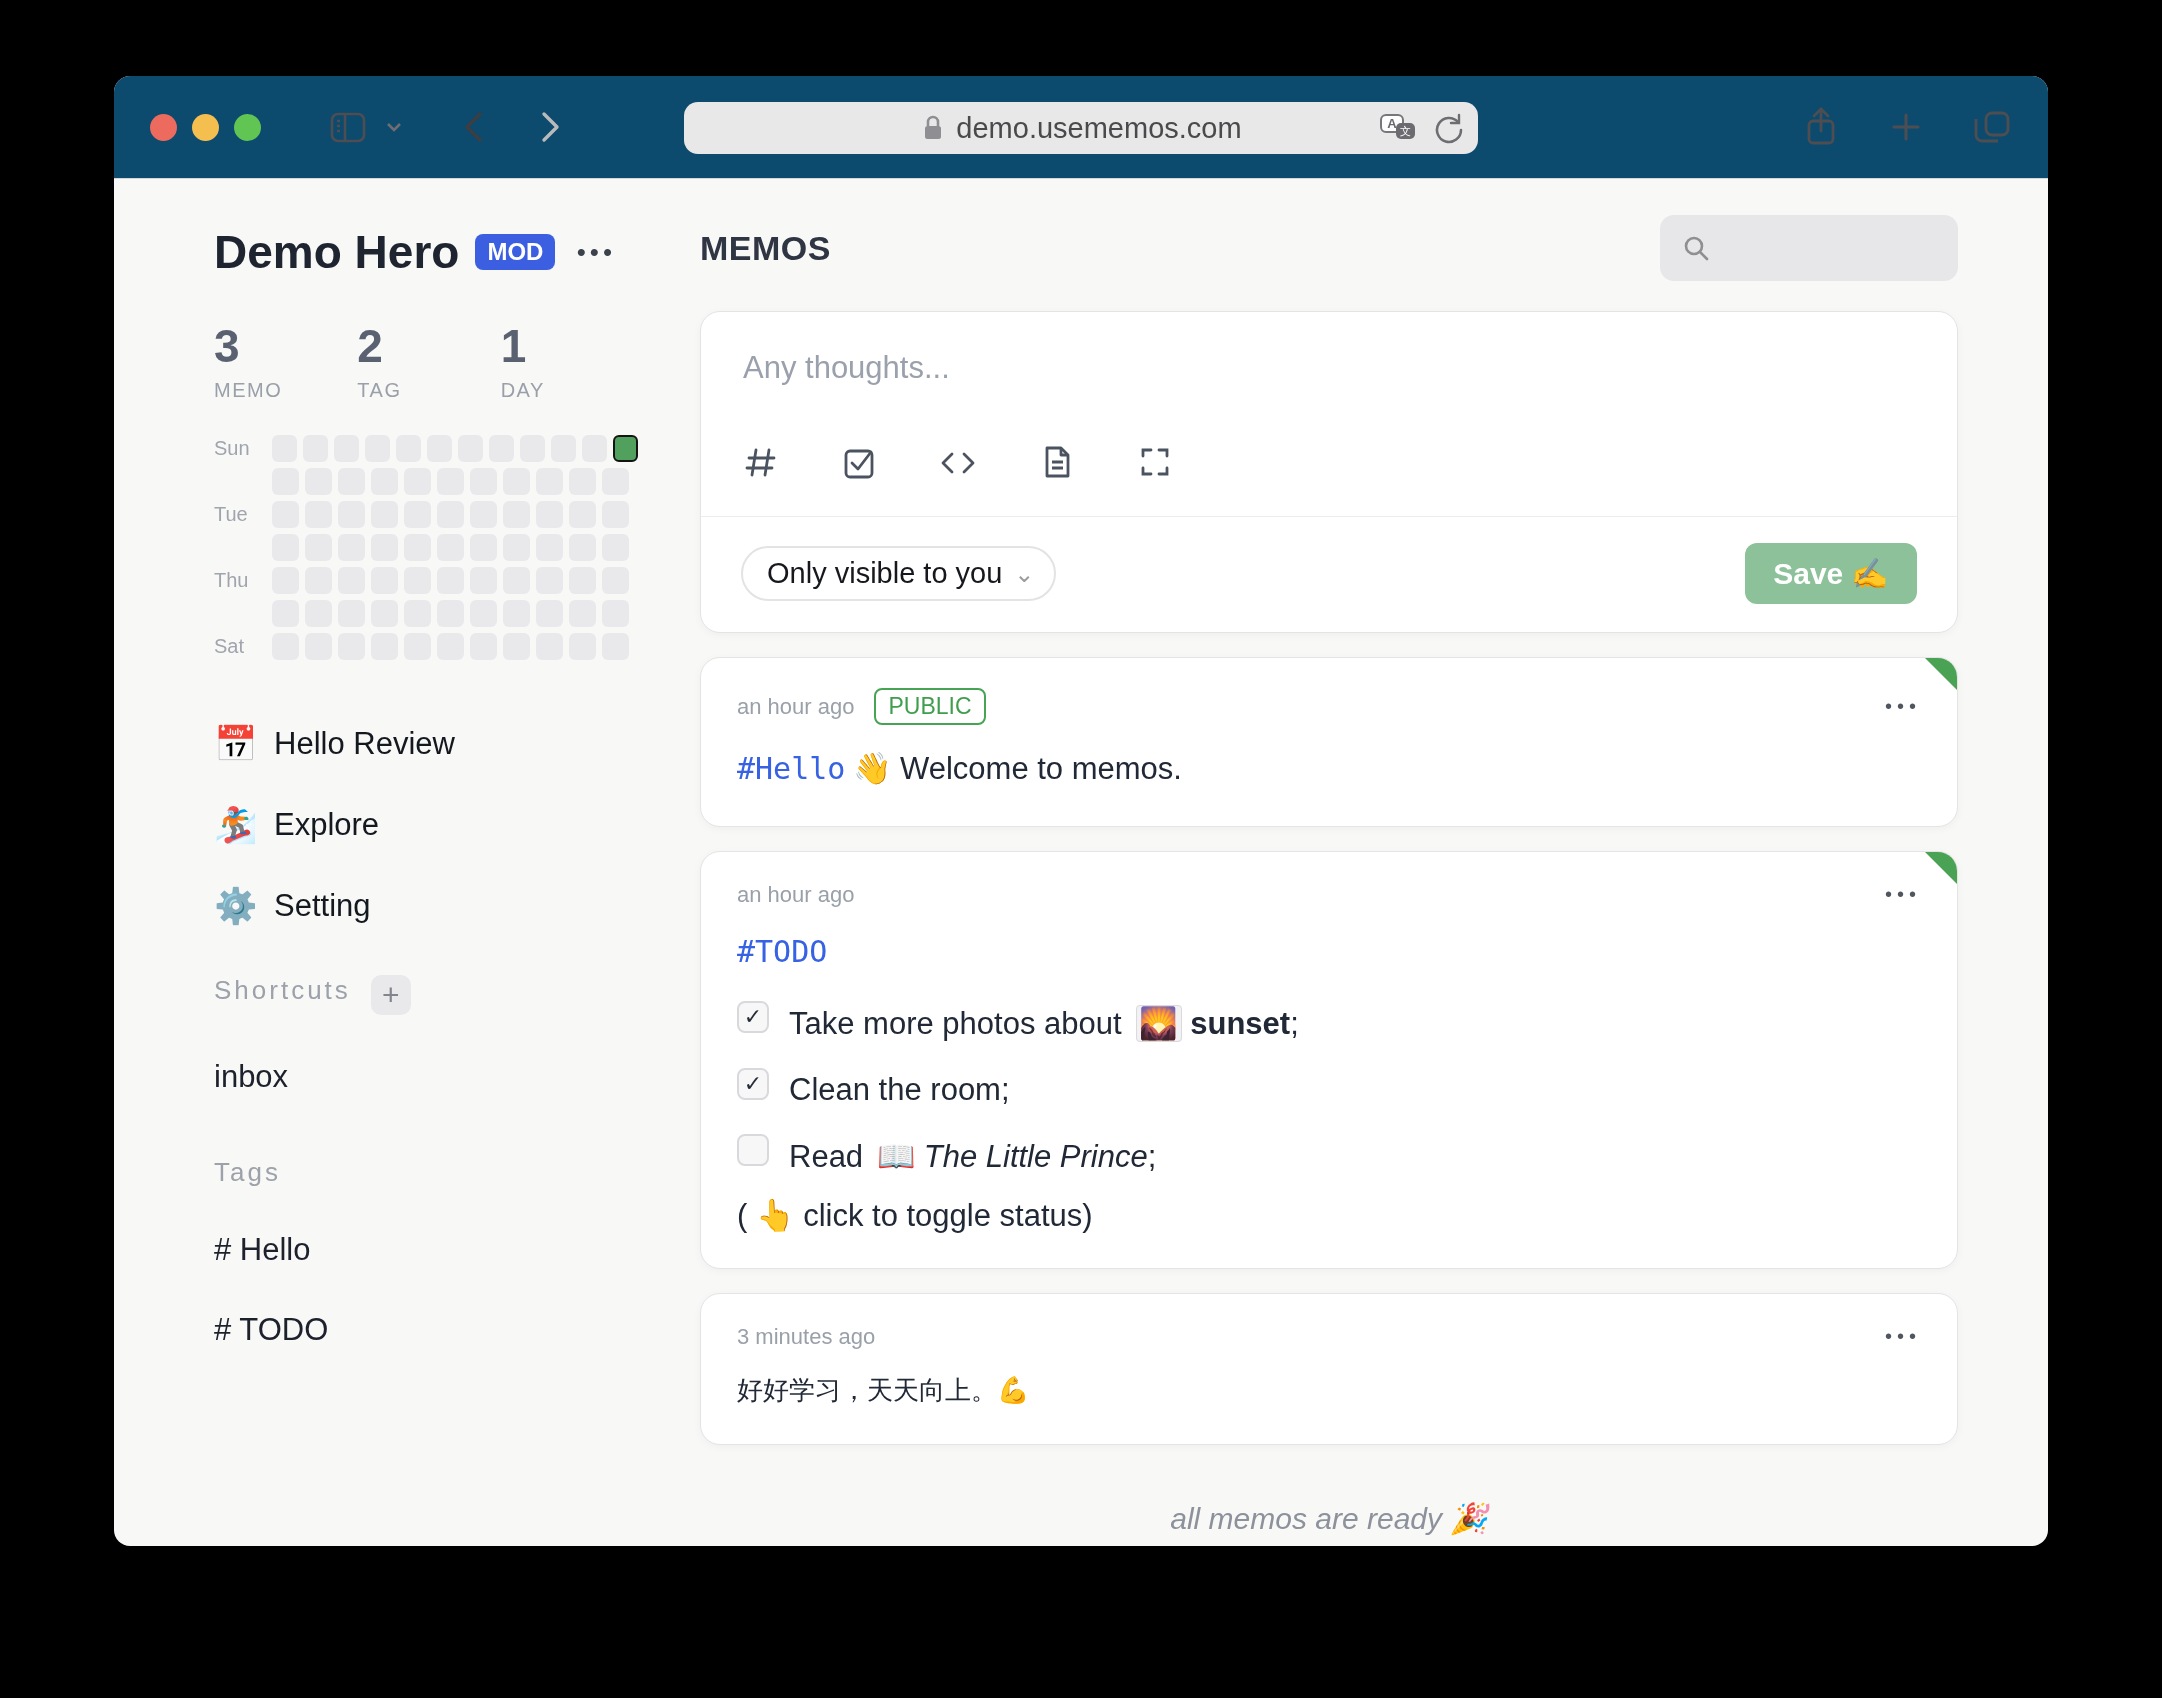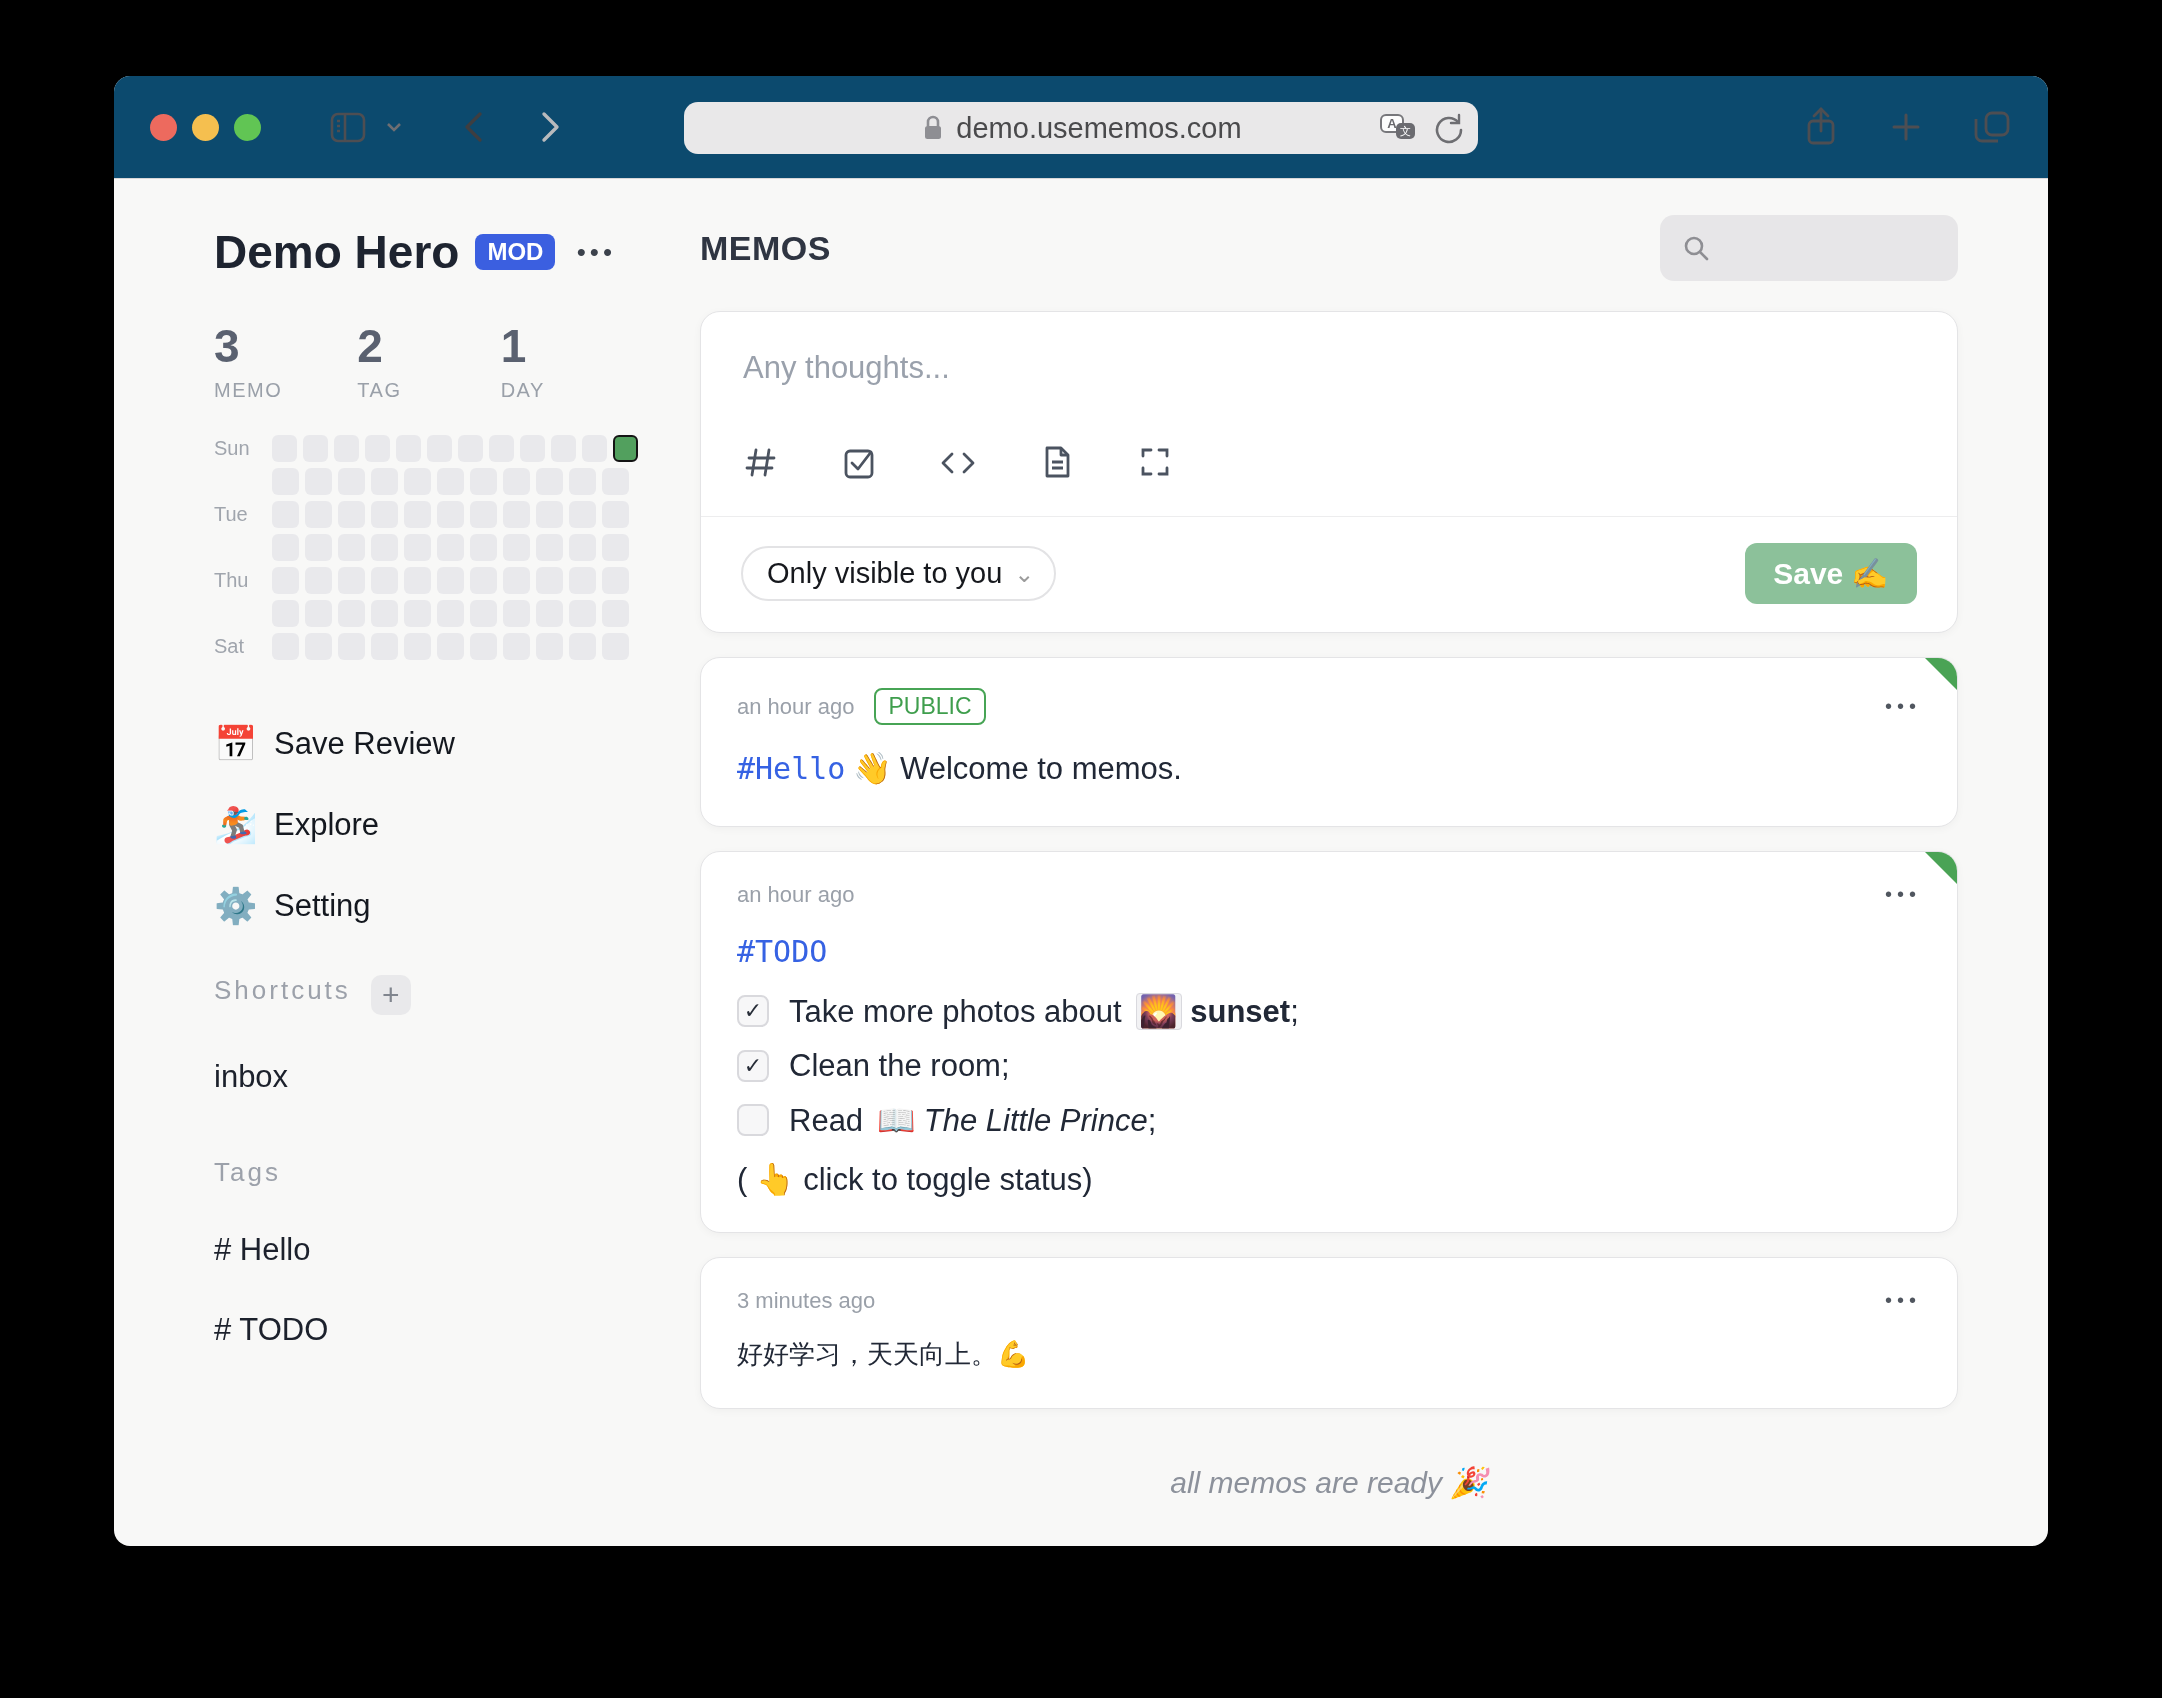--- a/index.html
+++ b/index.html
@@ -78,21 +78,21 @@
   .corner-ribbon{position:absolute;top:0;right:0;width:0;height:0;
     border-top:32px solid #4aa355;border-left:32px solid transparent;}
   .memo-body{margin-top:22px;font-size:31px;color:#212836;line-height:1.45;}
   .memo-tag{color:#3662e3;font-family:"DejaVu Sans Mono",monospace;font-size:30px;}
   .emoji{margin:0 8px;}
   .emoji.img{background:#f2f2f4;border:1px solid #d9d9de;border-radius:4px;padding:0 3px;}
   .chk-row{display:flex;align-items:center;margin-top:18px;}
   .chk-box{width:32px;height:32px;border:2px solid #d9d9dd;background:#f7f7f8;border-radius:8px;
     margin-right:20px;display:flex;align-items:center;justify-content:center;font-size:22px;
     color:#272d38;flex-shrink:0;}
-  .chk-text{font-size:31px;color:#212836;}
+  .chk-text{font-size:31px;color:#212836;margin-top:12px;}
   .chk-text .pre{margin-right:6px;}
   .chk-text .b{font-weight:700;}
   .chk-text .i{font-style:italic;}
   .todo-note{margin-top:22px;font-size:31px;color:#212836;}
   .footer{margin-top:56px;text-align:center;font-size:30px;font-style:italic;color:#8c919b;}
   svg{display:block;}
 </style>
 </head>
 <body>
 
@@ -304,21 +304,21 @@
             <span class="hm-cell"></span>
             <span class="hm-cell"></span>
             <span class="hm-cell"></span>
             <span class="hm-cell"></span>
           </div>
         </div>
 
       <div class="menu">
         <div class="menu-item">
           <span class="menu-ic">📅</span>
-          <span class="menu-label">Save Review</span>
+          <span class="menu-label">Hello Review</span>
         </div>
         <div class="menu-item">
           <span class="menu-ic">🏂</span>
           <span class="menu-label">Explore</span>
         </div>
         <div class="menu-item">
           <span class="menu-ic">⚙️</span>
           <span class="menu-label">Setting</span>
         </div>
       </div>

